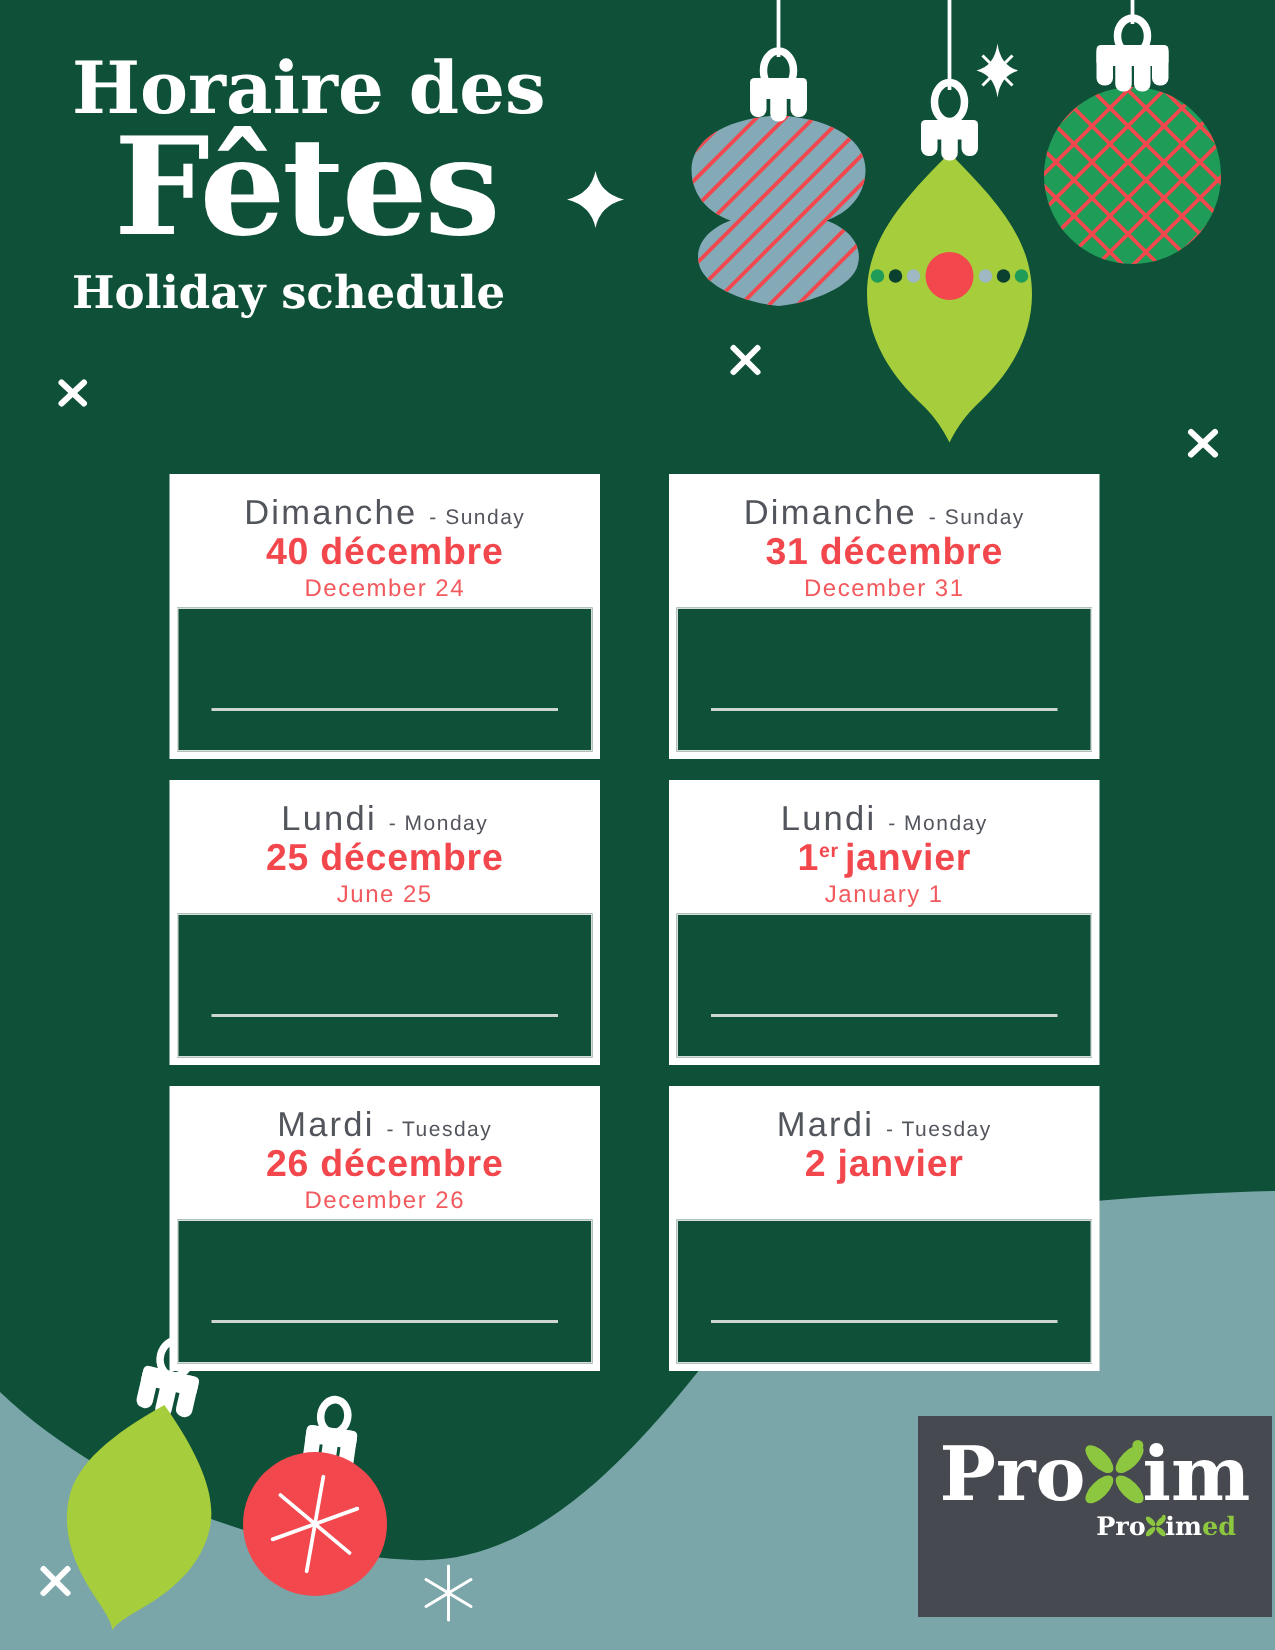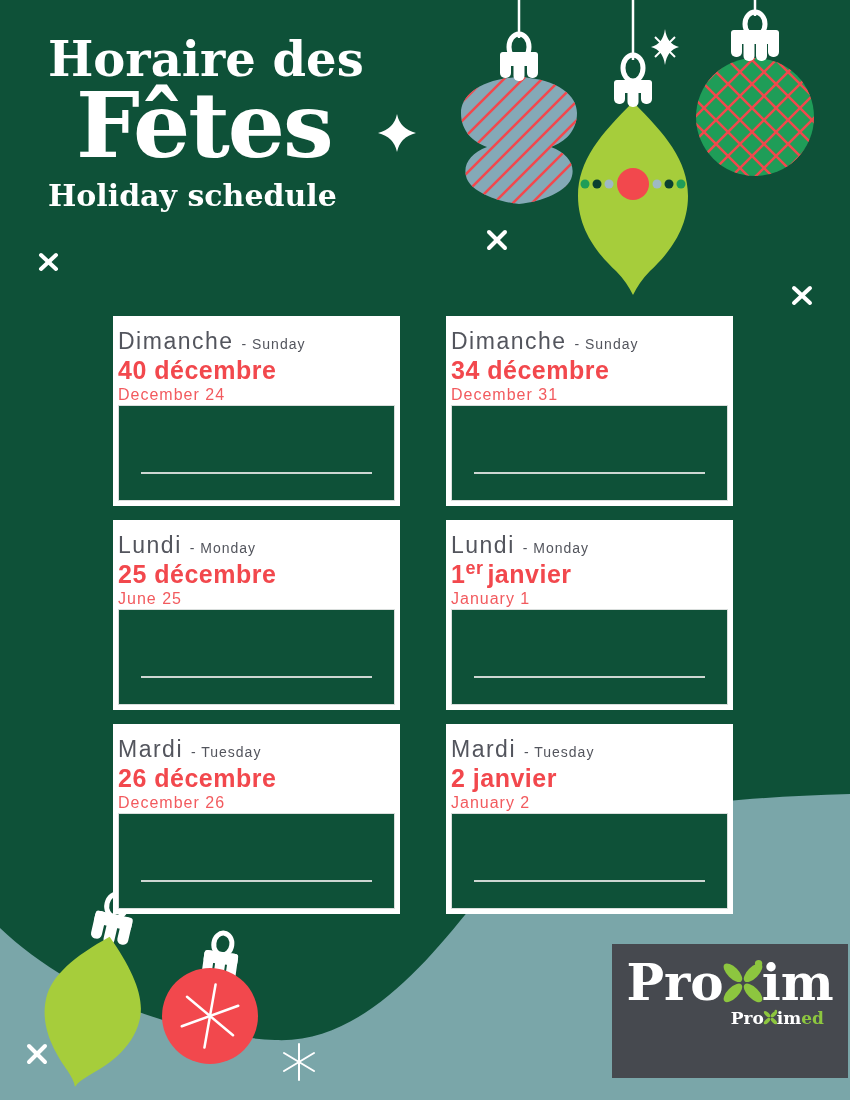--- a/index.html
+++ b/index.html
@@ -6,25 +6,25 @@
   .poster{position:relative;width:850px;height:1100px;overflow:hidden;background:#0E5138;font-family:"Liberation Sans",sans-serif;}
   .decor{position:absolute;inset:0;z-index:0;}
   
   .title{position:absolute;left:48px;top:34px;z-index:2;color:#fff;font-family:"DejaVu Serif",serif;font-weight:700;}
   .title .t1{font-size:48px;line-height:1.08;}
   .title .t2{font-size:90px;line-height:1.0;letter-spacing:-2px;margin-top:-6px;margin-left:28px;}
   .title .t3{font-size:30px;margin-top:8px;}
   
   .cards{position:absolute;left:113px;top:316px;z-index:2;display:grid;grid-template-columns:287px 287px;column-gap:46px;row-gap:14px;}
   .card{height:190px;background:#fff;box-sizing:border-box;padding:0 5px 5px 5px;display:flex;flex-direction:column;}
-  .card-head{height:89px;flex:none;text-align:left;padding-top:13px;box-sizing:border-box;}
+  .card-head{height:89px;flex:none;text-align:center;padding-top:13px;box-sizing:border-box;}
   .day-line{color:#53555D;font-size:23px;letter-spacing:1.5px;line-height:1.1;}
   .day-en{font-size:14px;letter-spacing:1px;}
   .date-fr{color:#F2484D;font-weight:bold;font-size:25px;line-height:1.15;letter-spacing:.5px;}
-  .date-fr sup{font-size:18px;}
+  .date-fr sup{font-size:13px;}
   .date-fr sup:not(:empty){margin-right:4px;}
   .date-en{color:#F25A5E;font-size:16px;letter-spacing:1px;line-height:1.2;}
   .slot{flex:1;background:#0E5138;position:relative;border:1px solid #D9DEDC;}
   .write-line{position:absolute;left:22px;right:22px;bottom:26px;border-top:2px solid #CDD6D2;}
   
   .logo{position:absolute;left:612px;top:944px;width:236px;height:134px;background:#46494F;z-index:2;box-sizing:border-box;padding-top:14px;}
   .brand{display:flex;justify-content:center;align-items:center;color:#fff;font-family:"DejaVu Serif",serif;font-weight:700;font-size:50px;line-height:1;}
   .brand svg{margin:0 -3px 4px -3px;}
   .sub{display:flex;justify-content:flex-end;align-items:center;padding-right:24px;color:#fff;font-family:"DejaVu Serif",serif;font-weight:700;font-size:17px;margin-top:0px;}
   .sub svg{margin:0 -1px 2px -1px;}
@@ -204,21 +204,21 @@
         <div class="date-en">December 24</div>
       </div>
       <div class="slot">
           <div class="write-line"></div>
         </div>
     </section>
 
     <section class="card">
       <div class="card-head">
         <div class="day-line"><span>Dimanche</span> <span class="day-en"><span>-</span> <span>Sunday</span></span></div>
-        <div class="date-fr"><span>34 décembre</span><sup></sup><span></span></div>
+        <div class="date-fr"><span>31 décembre</span><sup></sup><span></span></div>
         <div class="date-en">December 31</div>
       </div>
       <div class="slot">
           <div class="write-line"></div>
         </div>
     </section>
 
     <section class="card">
       <div class="card-head">
         <div class="day-line"><span>Lundi</span> <span class="day-en"><span>-</span> <span>Monday</span></span></div>
@@ -249,21 +249,20 @@
       </div>
       <div class="slot">
           <div class="write-line"></div>
         </div>
     </section>
 
     <section class="card">
       <div class="card-head">
         <div class="day-line"><span>Mardi</span> <span class="day-en"><span>-</span> <span>Tuesday</span></span></div>
         <div class="date-fr"><span>2 janvier</span><sup></sup><span></span></div>
-        <div class="date-en">January 2</div>
       </div>
       <div class="slot">
           <div class="write-line"></div>
         </div>
     </section>
 
   </main>
 
   <footer class="logo">
     <div class="brand">

